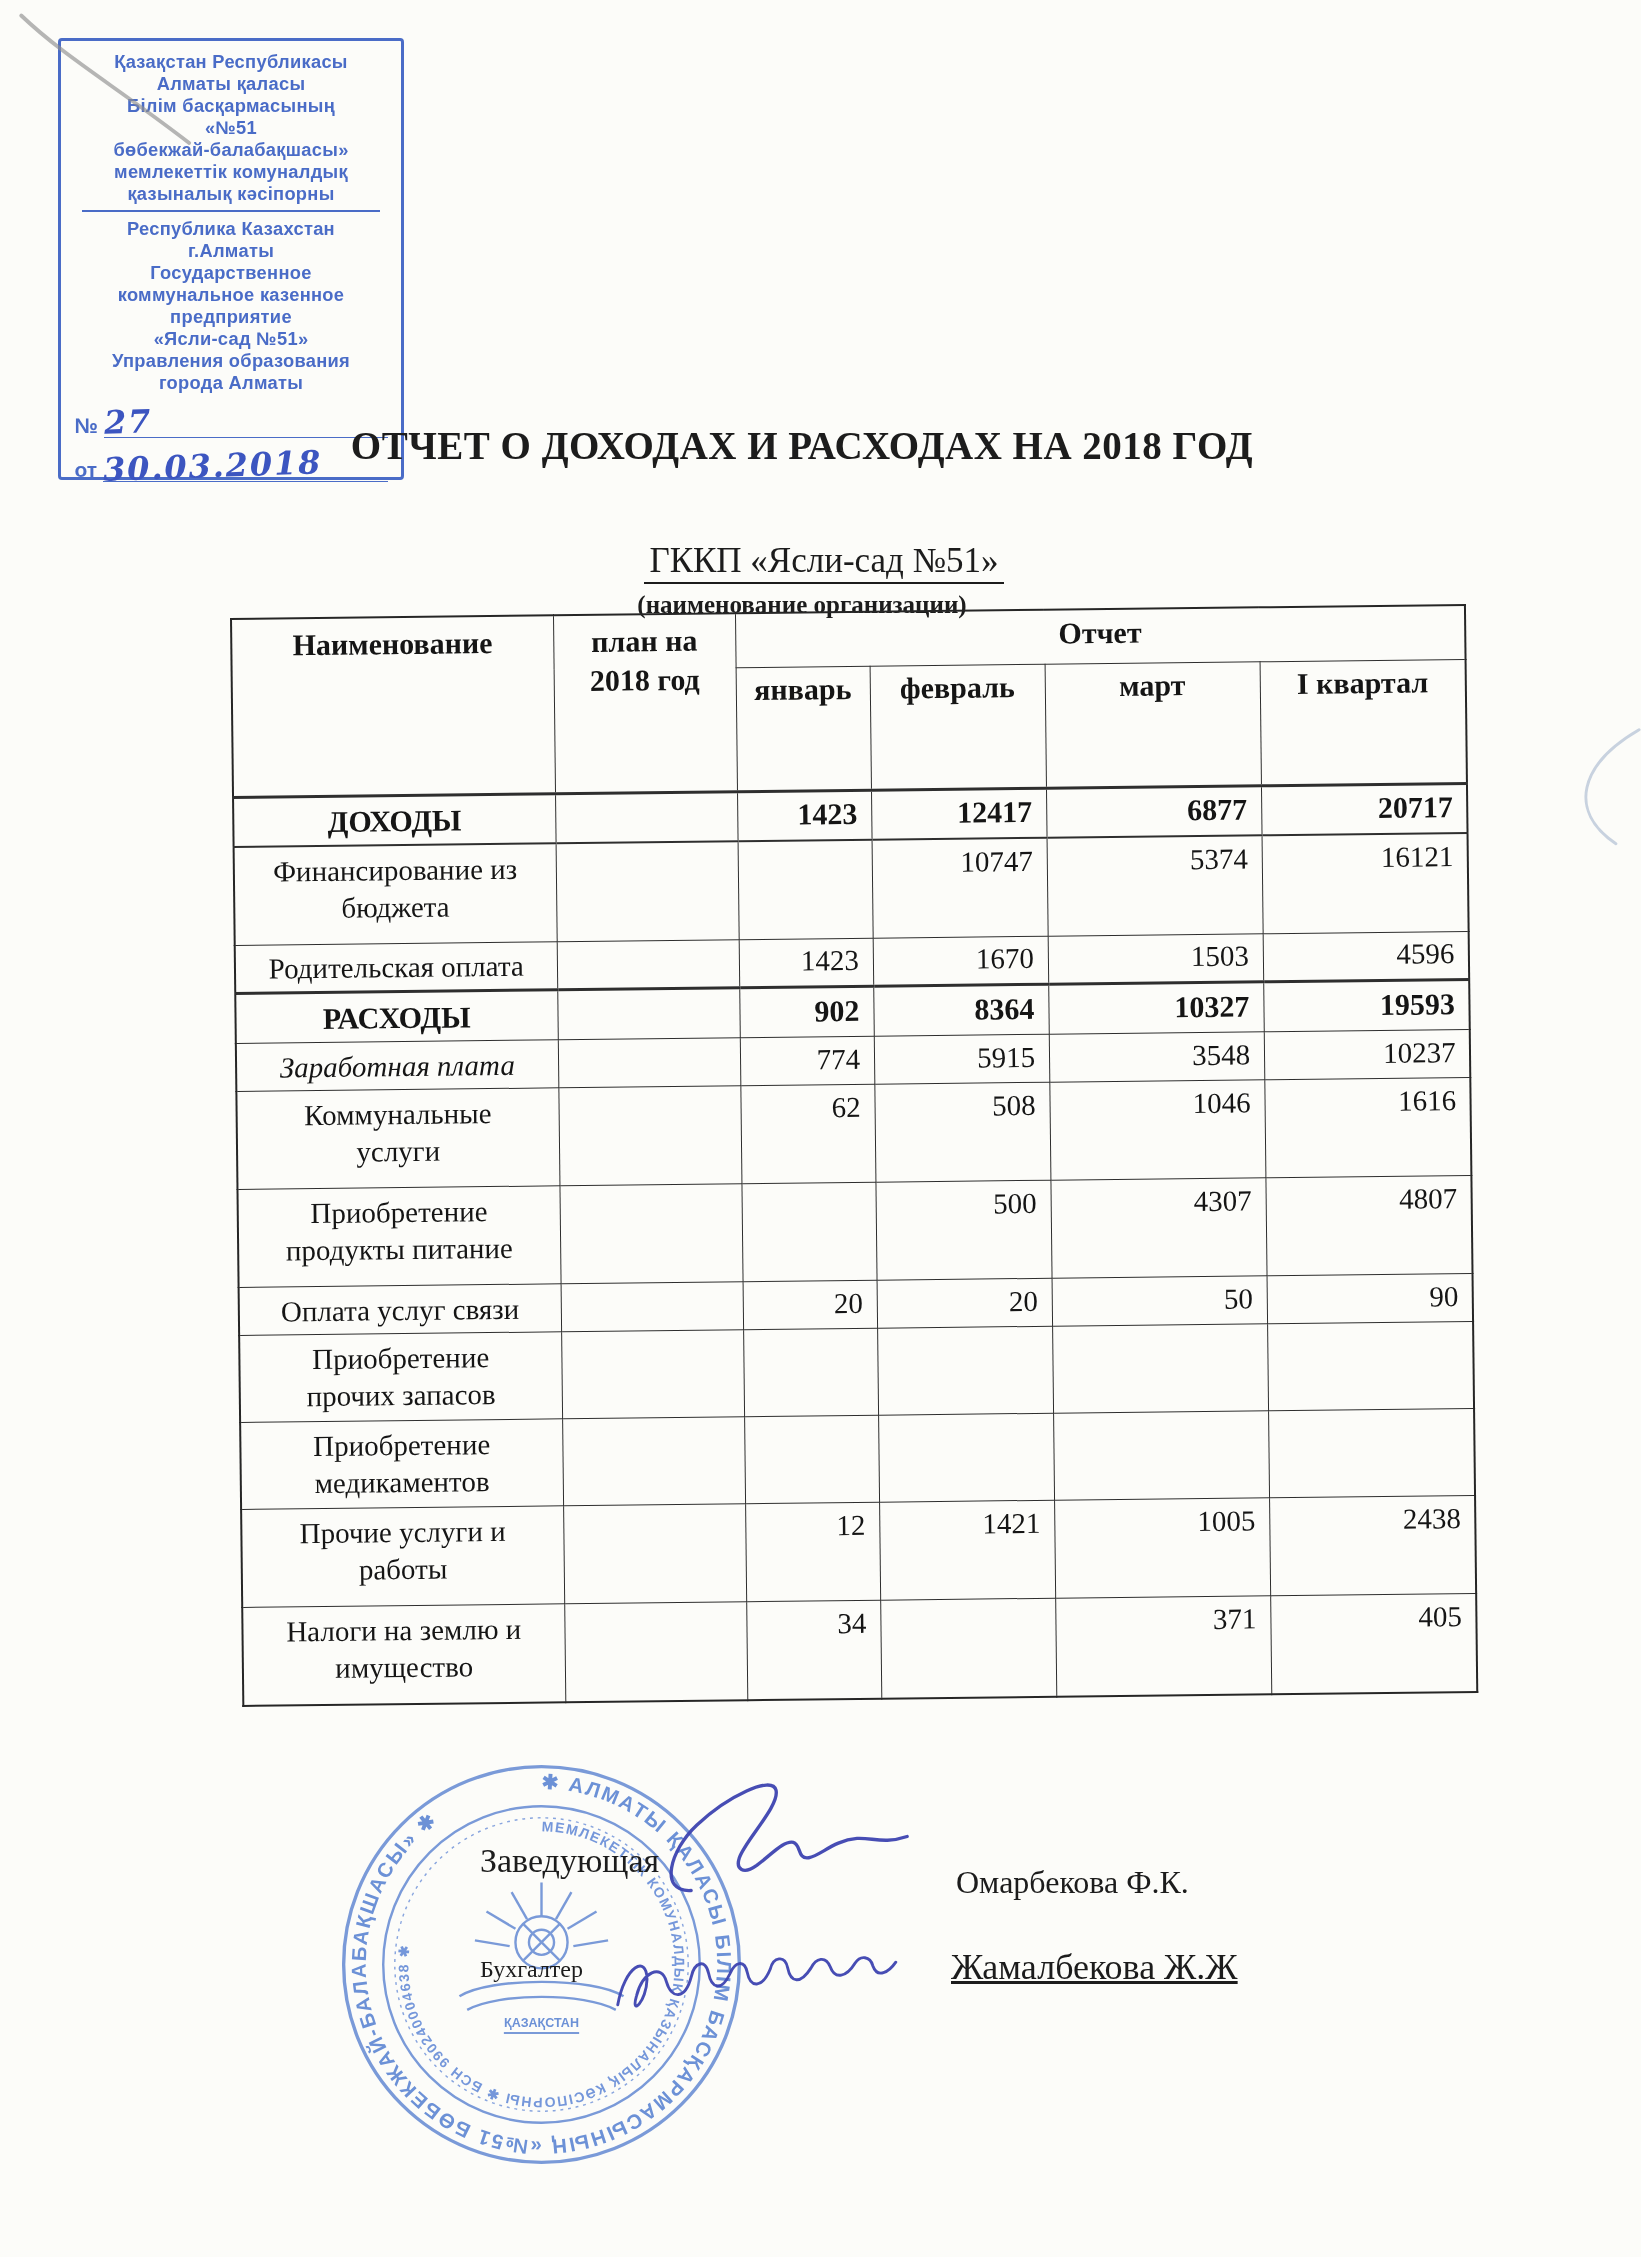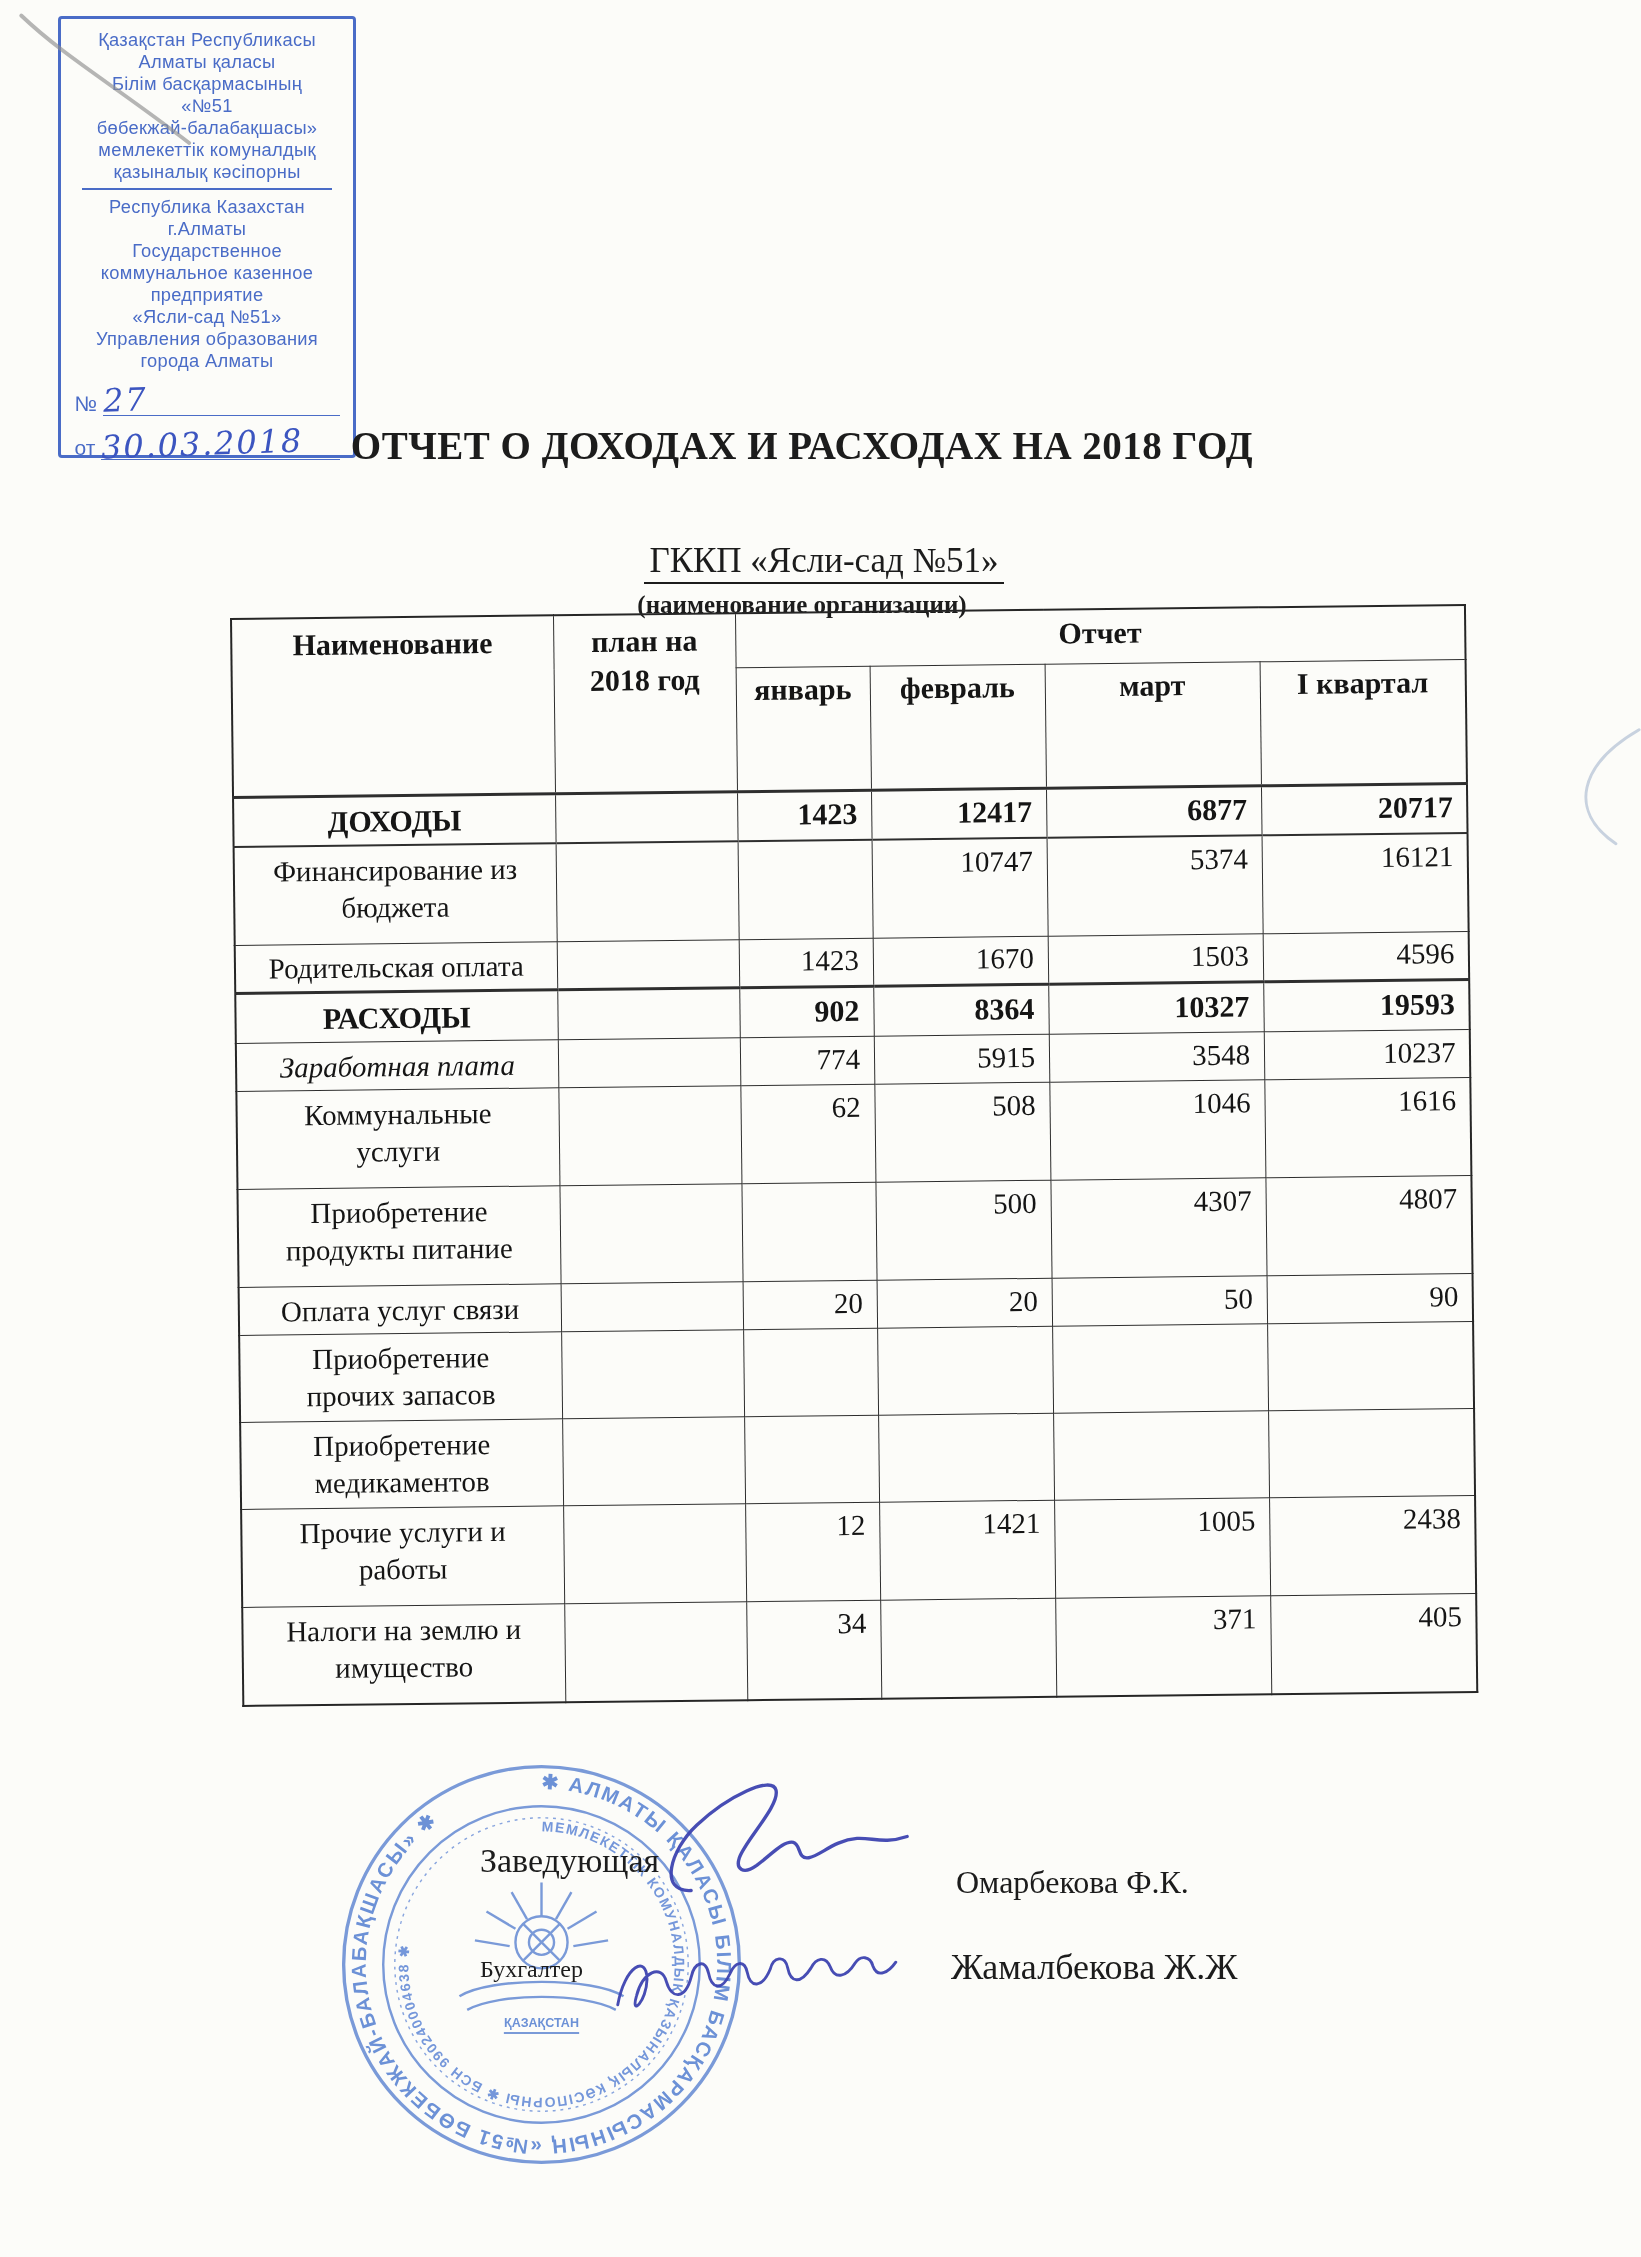--- a/index.html
+++ b/index.html
@@ -5,23 +5,23 @@
   html,body{margin:0;padding:0;}
   body{
     width:1641px;height:2257px;position:relative;overflow:hidden;
     background:#fcfcf9;
     font-family:"Liberation Serif",serif;color:#1c1c1c;
   }
   
   .artifacts{position:absolute;left:0;top:0;width:1641px;height:2257px;pointer-events:none;z-index:6;}
   
   .stamp{
-    position:absolute;left:58px;top:16px;width:298px;height:442px;
+    position:absolute;left:58px;top:38px;width:346px;height:442px;
     border:3.9px solid #4a6cc7;border-radius:3.9px;
-    color:#4a6cc7;font-family:"Liberation Sans",sans-serif;font-weight:normal;
+    color:#4a6cc7;font-family:"Liberation Sans",sans-serif;font-weight:bold;
     text-align:center;padding:9.7px 7.7px 3.9px 7.7px;box-sizing:border-box;
     background:rgba(255,255,255,0.0);z-index:2;
   }
   .stamp .ln{font-size:18.3px;line-height:22px;letter-spacing:0.3px;}
   .stamp .divider{border-top:2.9px solid #4a6cc7;margin:5.8px 13.5px 5.8px 13.5px;}
   .stamp-row{display:flex;align-items:flex-end;margin:1.9px 5.8px 0 5.8px;height:42px;}
   .stamp-row .pref{font-size:21px;margin-right:5.8px;}
   .stamp-row .hw-line{flex:1;border-bottom:1.9px solid #4a6cc7;text-align:left;}
   .handwriting{
     font-family:"DejaVu Serif",serif;font-style:italic;color:#3c55c0;
@@ -275,14 +275,14 @@
 <div class="sig-label" style="left:480px;top:1842px;">Заведующая</div>
 <svg class="sig-svg" style="left:664px;top:1769px;" width="251" height="135" viewBox="0 0 260 140">
   <path d="M28,126 C-6,128 6,84 34,58 C66,28 112,6 116,22 C120,38 84,74 78,92 C74,104 82,110 96,100 C112,88 124,74 134,76 C142,78 138,94 150,92 C162,90 176,74 200,72 C216,71 228,78 252,70" stroke="#3d43b0" stroke-width="3.5" fill="none" stroke-linecap="round" opacity="0.95"></path>
 </svg>
 <div class="sig-name" style="left:956px;top:1836px;margin-top:28px;">Омарбекова Ф.К.</div>
 
 <div class="sig-label" style="left:480px;top:1956px;font-size:24px;">Бухгалтер</div>
 <svg class="sig-svg" style="left:610px;top:1914px;transform:rotate(-4deg);" width="290" height="116" viewBox="0 0 300 120">
   <path d="M6,84 C16,44 40,34 38,60 C36,82 18,98 26,76 C34,52 54,44 58,64 C62,82 76,84 84,60 C88,46 100,42 102,58 C104,74 114,78 124,60 C130,48 140,46 142,60 C144,76 156,78 166,58 C170,46 182,44 184,58 C186,74 196,76 208,60 C214,50 224,48 228,60 C232,74 244,72 254,58 C260,50 270,52 272,62 C276,76 288,70 296,60" stroke="#3d43b0" stroke-width="3" fill="none" stroke-linecap="round" opacity="0.95"></path>
 </svg>
-<div class="sig-name" style="left:951px;top:1946px;font-size:36px;">Жамалбекова Ж.Ж</div>
+<div class="sig-name" style="left:951px;top:1946px;font-size:36px;text-decoration:underline;">Жамалбекова Ж.Ж</div>
 
 
 </body></html>

